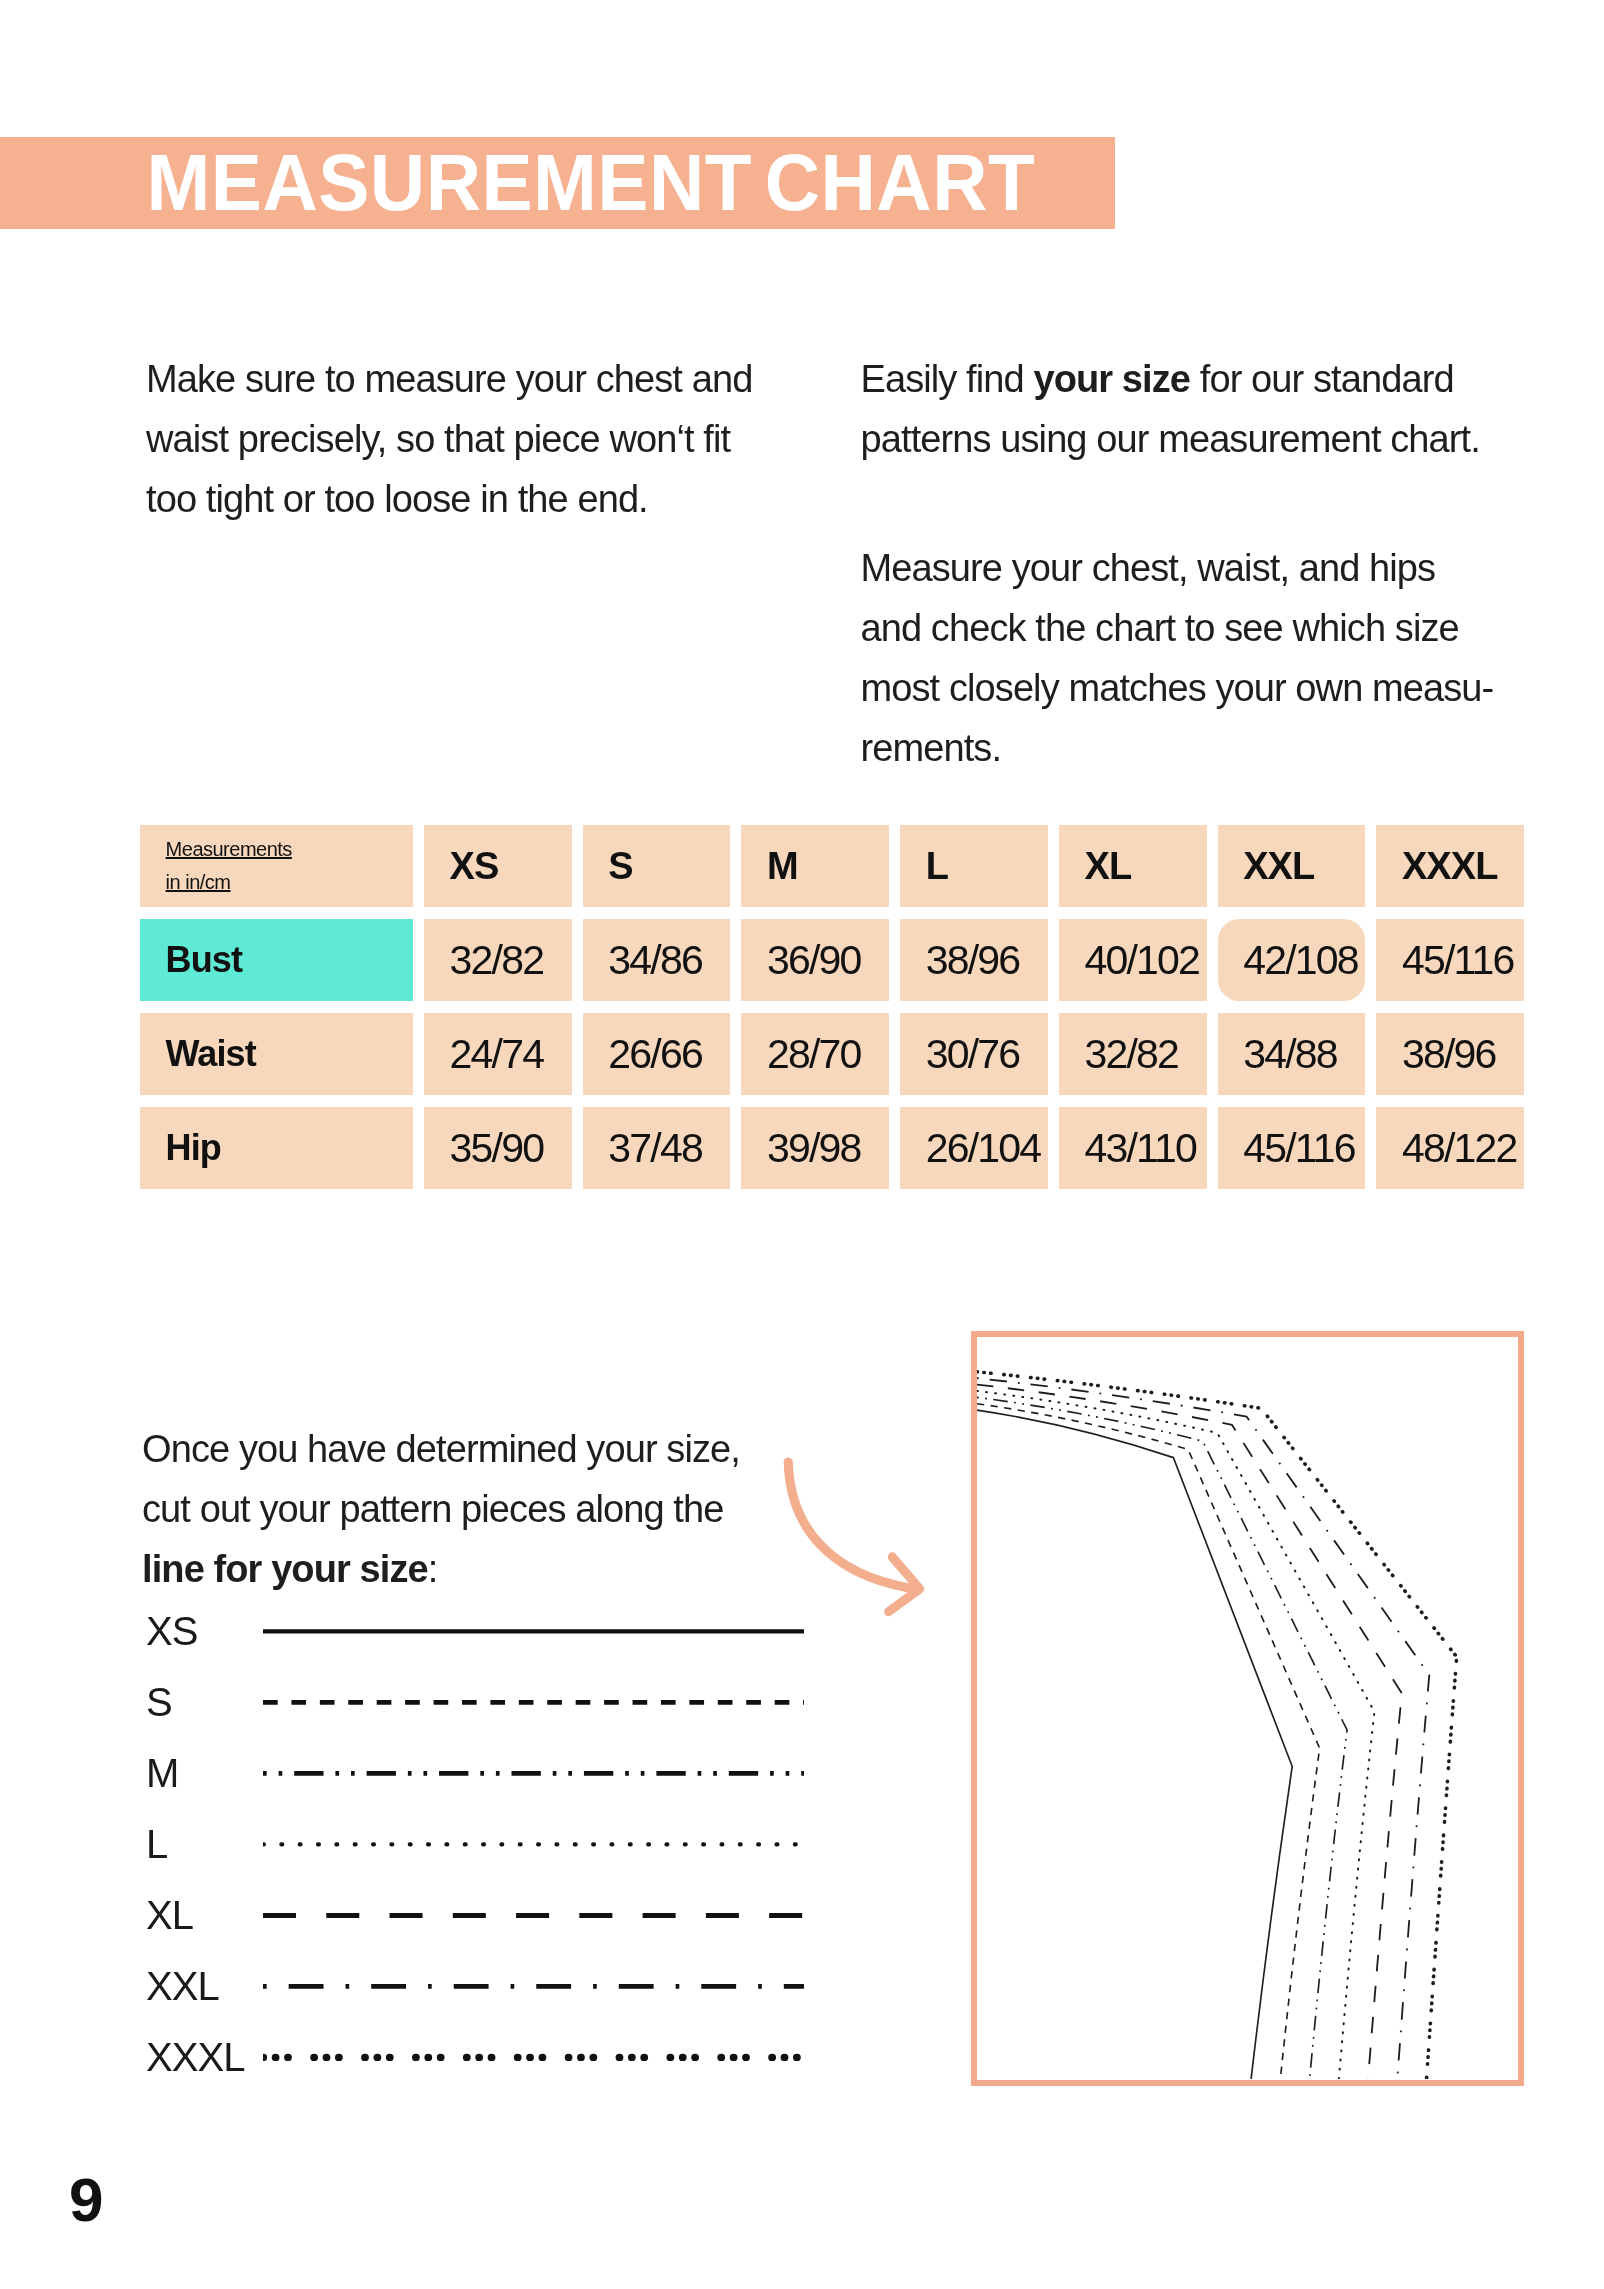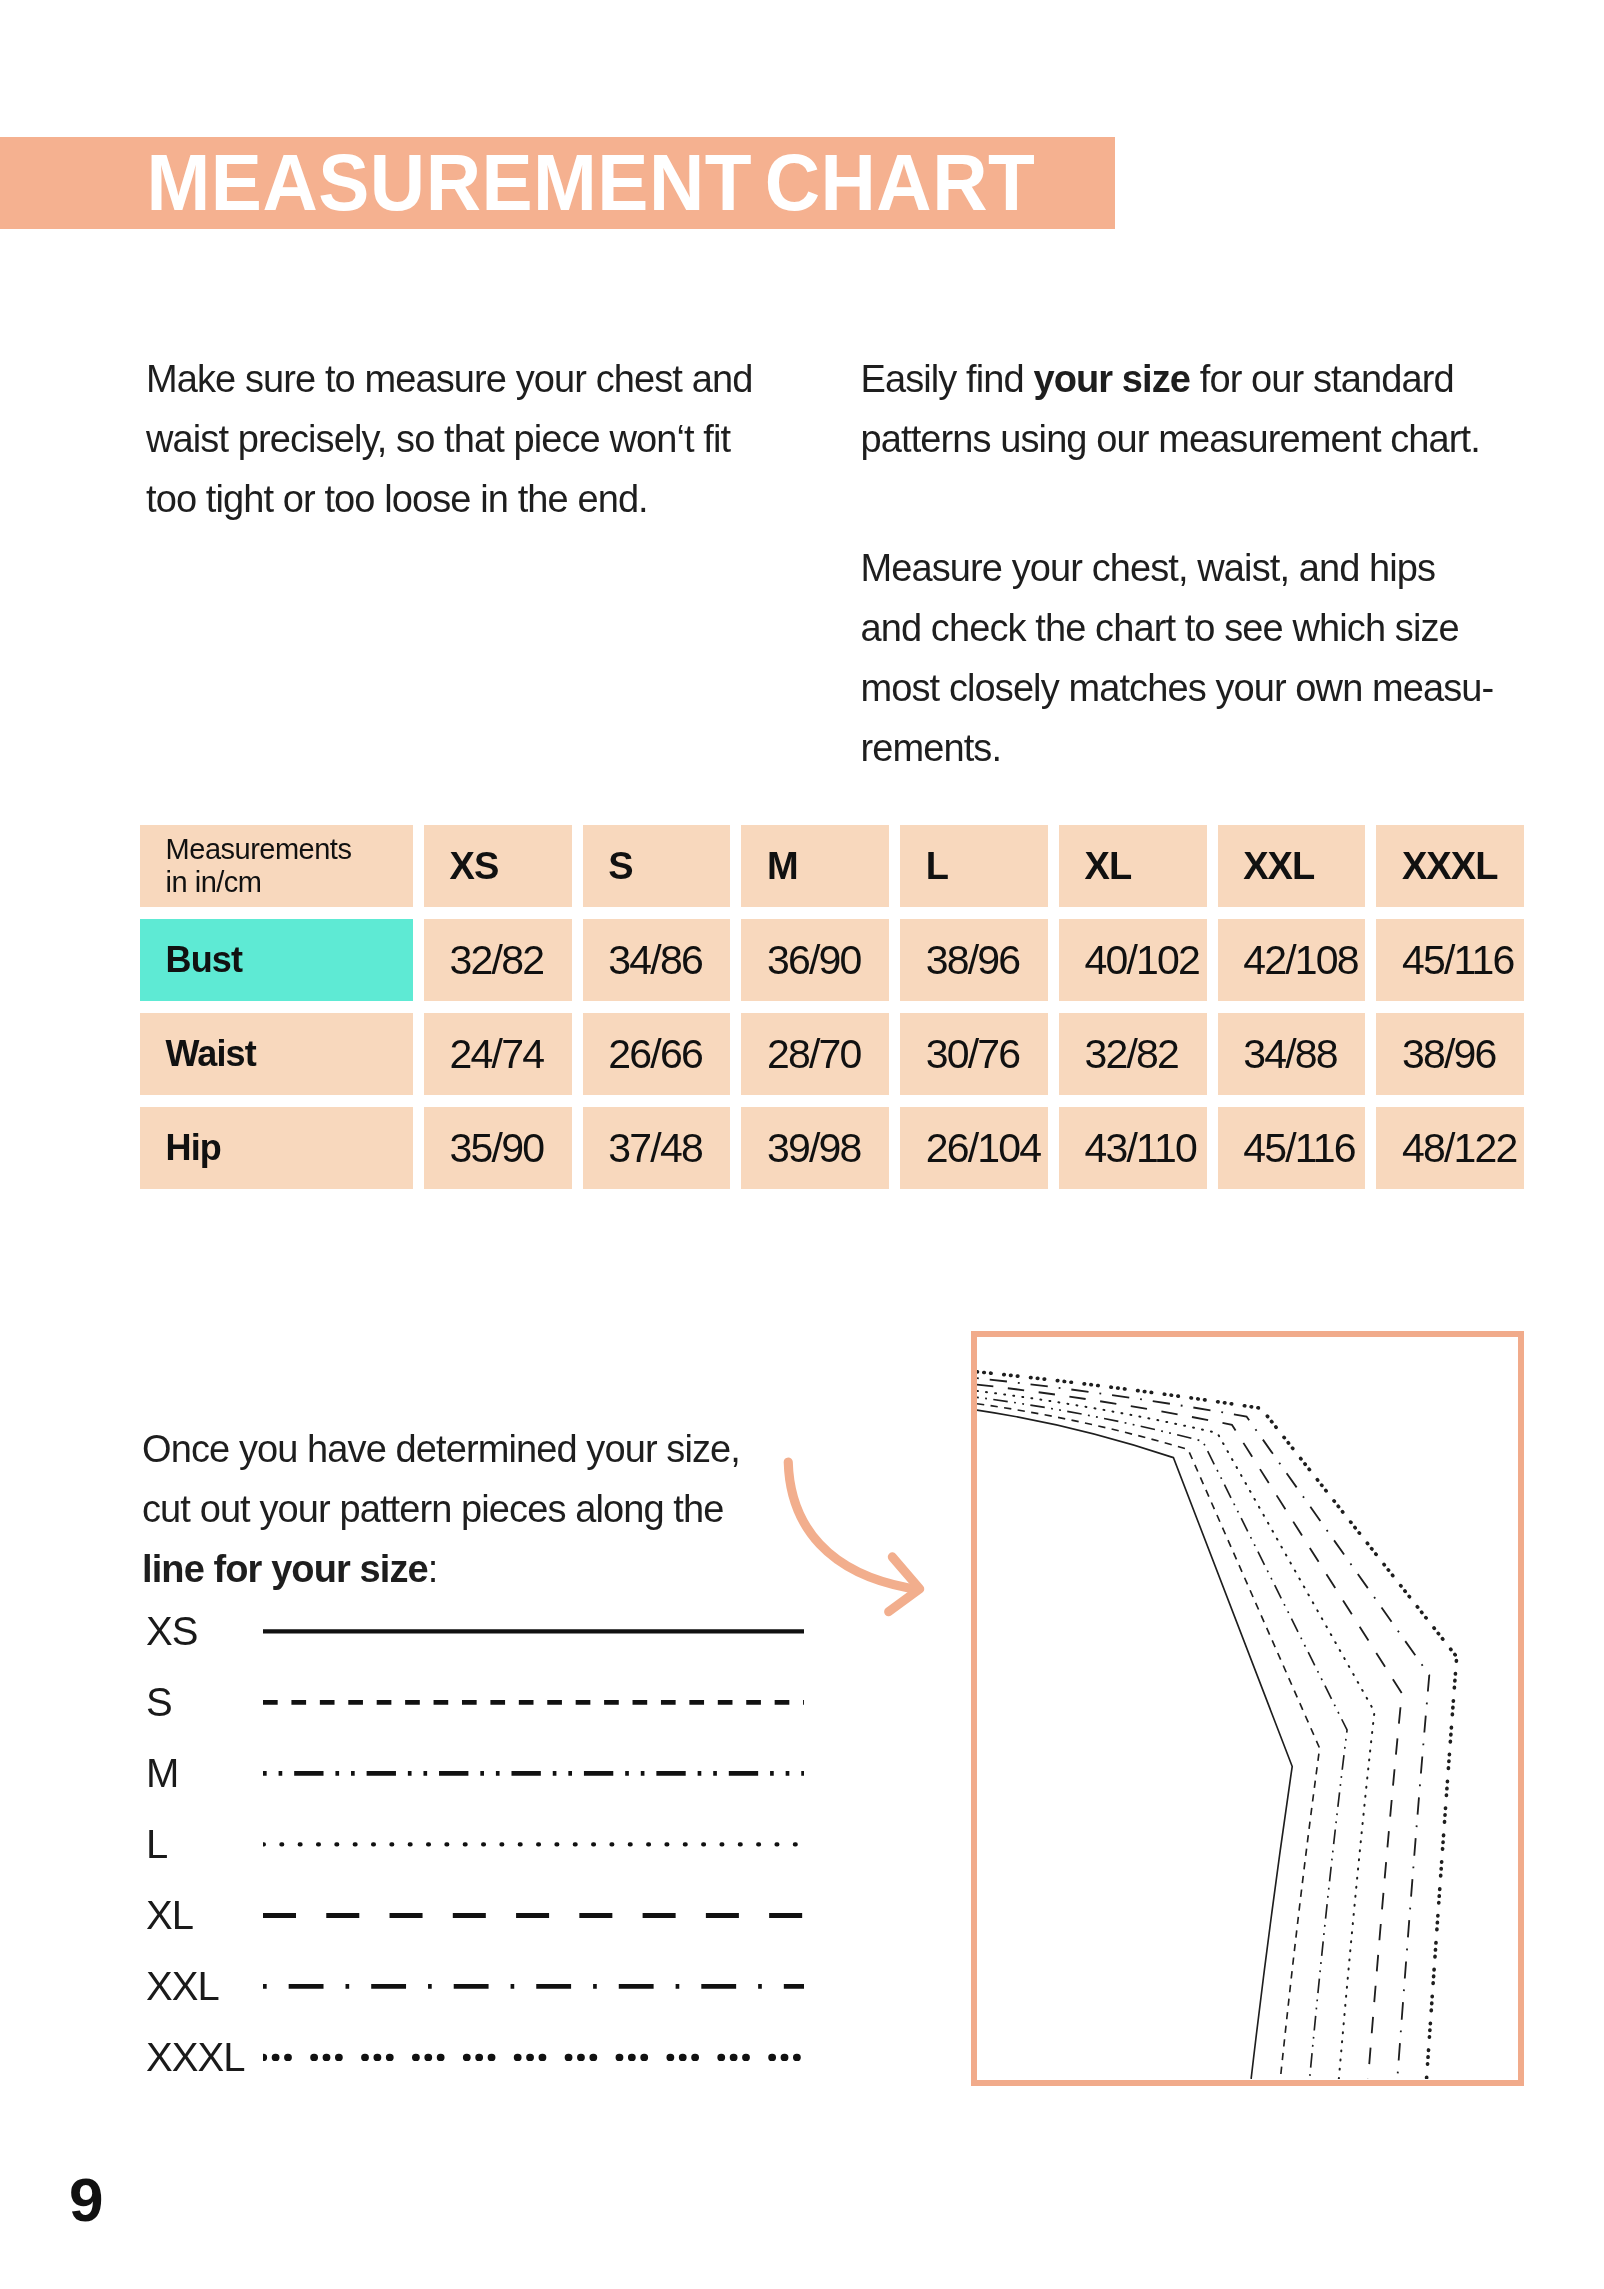--- a/index.html
+++ b/index.html
@@ -34,21 +34,21 @@
   
   .size-table {
     position:absolute; left:140px; top:825px; width:1384px;
     display:grid; grid-template-columns:273px repeat(7,1fr);
     gap:12px 11px; grid-auto-rows:82px;
   }
   .cell {
     background:#F8D8BD; display:flex; align-items:center;
     padding-left:25.6px; box-sizing:border-box; color:#111;
   }
-  .cell.corner { font-size:29px; line-height:33px; white-space:pre-line; letter-spacing:-0.5px; }
+  .cell.corner { font-size:20px; line-height:33px; white-space:pre-line; letter-spacing:-0.5px;text-decoration:underline; }
   .cell.col-head { font-weight:bold; font-size:38px; letter-spacing:-0.9px; }
   .cell.row-label { font-weight:bold; font-size:36px; letter-spacing:-0.9px; }
   .cell.value { font-size:41px; letter-spacing:-1.8px; }
   
   .cut-note { position:absolute; left:142px; top:1419px; width:676px; }
   
   .legend { position:absolute; left:146px; top:1596px; width:658px; }
   .legend-row { height:71px; display:flex; align-items:center; }
   .legend-label { width:117px; font-size:40px; letter-spacing:-0.9px; color:#1a1a1a; }
   .legend-line { flex:1; height:12.8px; }
@@ -99,21 +99,21 @@
       <div class="cell col-head" style="background: rgb(248, 216, 189);">L</div>
       <div class="cell col-head" style="background: rgb(248, 216, 189);">XL</div>
       <div class="cell col-head" style="background: rgb(248, 216, 189);">XXL</div>
       <div class="cell col-head" style="background: rgb(248, 216, 189);">XXXL</div>
       <div class="cell row-label" style="background: #5eead4;">Bust</div>
       <div class="cell value" style="background: rgb(248, 216, 189);">32/82</div>
       <div class="cell value" style="background: rgb(248, 216, 189);">34/86</div>
       <div class="cell value" style="background: rgb(248, 216, 189);">36/90</div>
       <div class="cell value" style="background: rgb(248, 216, 189);">38/96</div>
       <div class="cell value" style="background: rgb(248, 216, 189);">40/102</div>
-      <div class="cell value" style="background: rgb(248, 216, 189);">42/108</div>
+      <div class="cell value" style="background: rgb(248, 216, 189); border-radius: 21px;">42/108</div>
       <div class="cell value" style="background: rgb(248, 216, 189);">45/116</div>
       <div class="cell row-label" style="background: rgb(248, 216, 189);">Waist</div>
       <div class="cell value" style="background: rgb(248, 216, 189);">24/74</div>
       <div class="cell value" style="background: rgb(248, 216, 189);">26/66</div>
       <div class="cell value" style="background: rgb(248, 216, 189);">28/70</div>
       <div class="cell value" style="background: rgb(248, 216, 189);">30/76</div>
       <div class="cell value" style="background: rgb(248, 216, 189);">32/82</div>
       <div class="cell value" style="background: rgb(248, 216, 189);">34/88</div>
       <div class="cell value" style="background: rgb(248, 216, 189);">38/96</div>
       <div class="cell row-label" style="background: rgb(248, 216, 189);">Hip</div>

